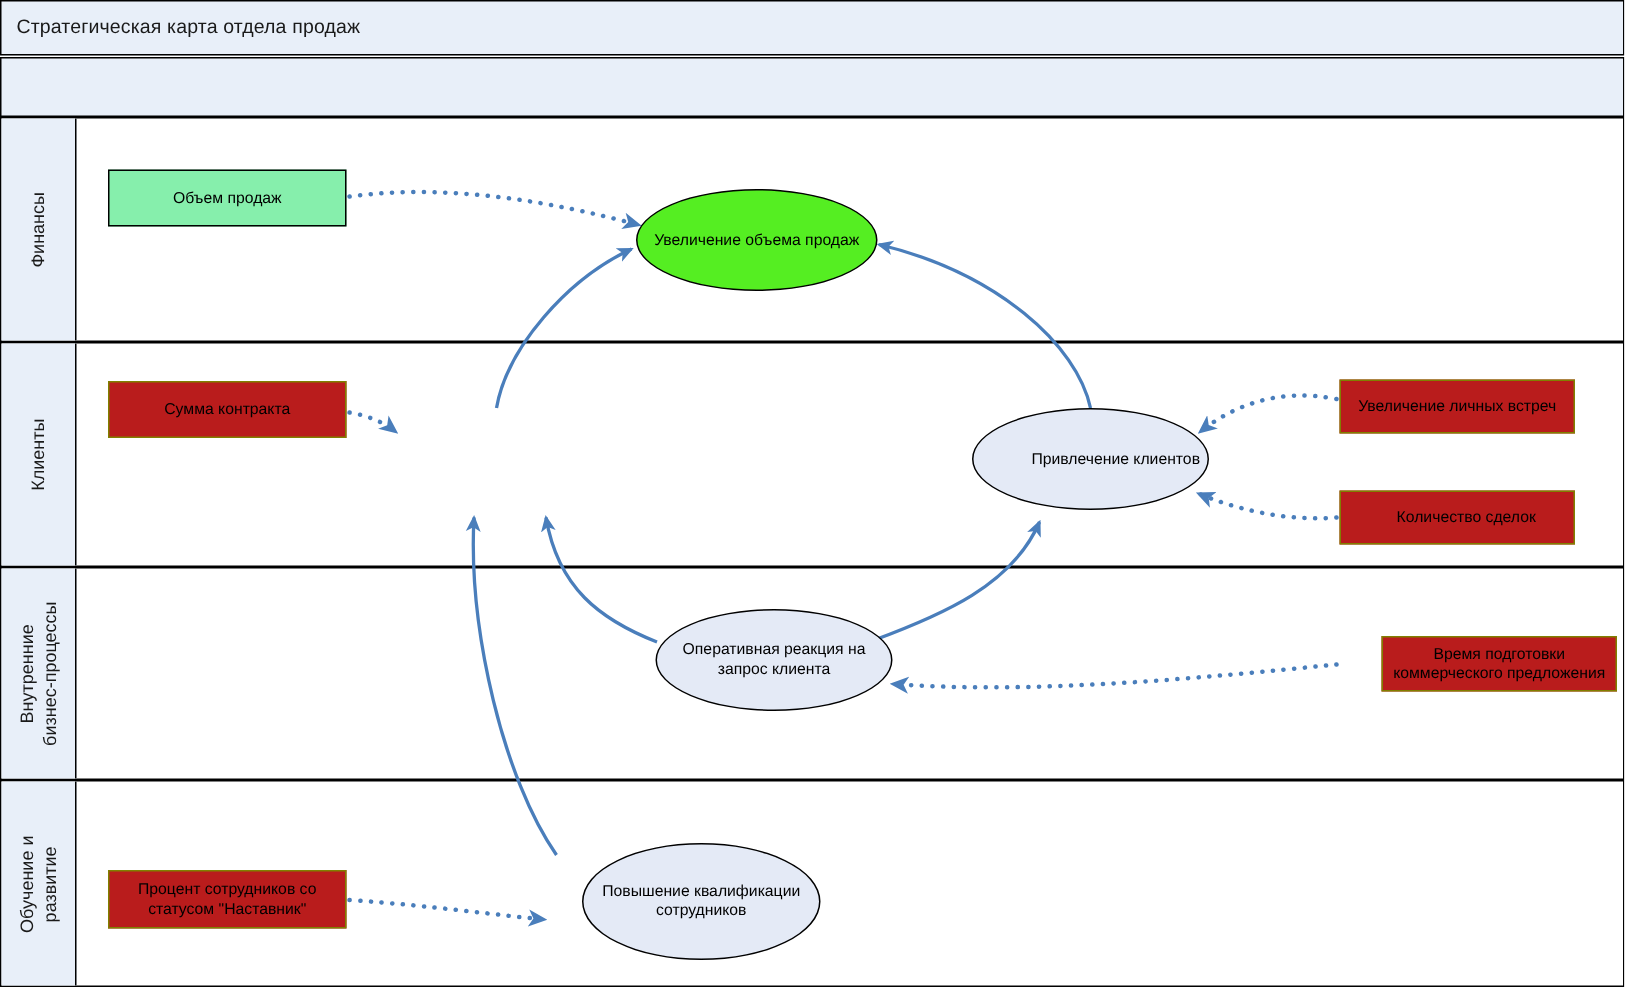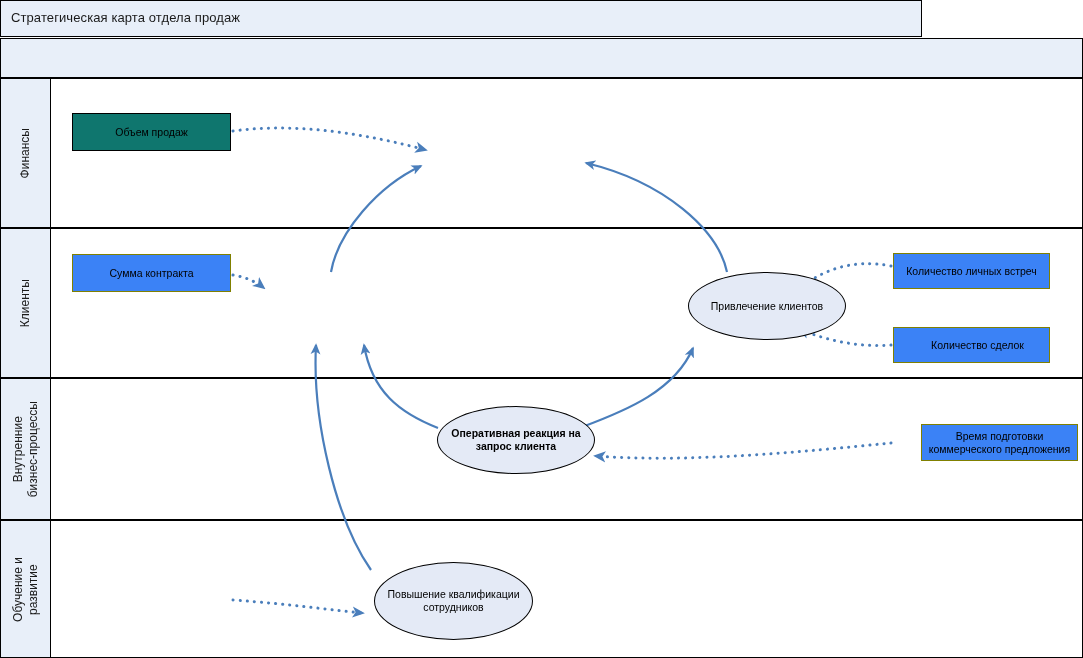--- a/index.html
+++ b/index.html
@@ -13,21 +13,21 @@
     width:1083px;
     height:658px;
     overflow:hidden;
     background:#ffffff;
   }
 
   
   .title-band{
     position:absolute;
     left:0; top:0;
-    width:922px; height:37px;
+    width:1083px; height:37px;
     background:#E8EFF9;
     border:1px solid #000000;
     box-sizing:border-box;
   }
   .title-text{
     position:absolute;
     left:10px; top:9px;
     font-size:13px;
     color:#1a1a1a;
     letter-spacing:0.1px;
@@ -81,25 +81,25 @@
     align-items:center;
     justify-content:center;
     text-align:center;
     font-size:10.5px;
     line-height:13px;
     color:#000000;
     padding:2px 5px;
     z-index:6;
   }
   .measure{
-    background:#3b82f6;
+    background:#b91c1c;
     border:1px solid #808000;
   }
   .measure-green{
-    background:#0f766e;
+    background:#86efac;
     border:1px solid #000000;
   }
   .objective{
     background:#E4EAF6;
     border:1px solid #000000;
     border-radius:50%;
   }
   .objective-green{
     background:#55EE22;
     border:1px solid #000000;
@@ -199,39 +199,45 @@
 
   <div class="node measure-green" style="left:72px;top:113px;width:159px;height:38px;">
     <span>Объем продаж</span>
   </div>
 
   <div class="node measure" style="left:72px;top:254px;width:159px;height:38px;">
     <span>Сумма контракта</span>
   </div>
 
   <div class="node measure" style="left:893px;top:253px;width:157px;height:36px;">
-    <span>Количество личных встреч</span>
+    <span>Увеличение личных встреч</span>
   </div>
 
   <div class="node measure" style="left:893px;top:327px;width:157px;height:36px;padding-left:17px;">
     <span>Количество сделок</span>
   </div>
 
   <div class="node measure" style="left:893px;top:424px;width:157px;height:37px;margin-left:28px;">
     <span>Время подготовки коммерческого предложения</span>
   </div>
 
-
-
-
-  <div class="node objective" style="left:688px;top:272px;width:158px;height:68px;">
+  <div class="node measure" style="left:72px;top:580px;width:159px;height:39px;">
+    <span>Процент сотрудников со статусом "Наставник"</span>
+  </div>
+
+  <div class="node objective-green" style="left:424px;top:126px;width:161px;height:68px;">
+    <span>Увеличение объема продаж</span>
+  </div>
+
+
+  <div class="node objective" style="left:648px;top:272px;width:158px;height:68px;justify-content:flex-end;">
     <span>Привлечение клиентов</span>
   </div>
 
-  <div class="node objective" style="left:437px;top:406px;width:158px;height:68px;font-weight:bold;">
+  <div class="node objective" style="left:437px;top:406px;width:158px;height:68px;">
     <span>Оперативная реакция на запрос клиента</span>
   </div>
 
-  <div class="node objective" style="left:374px;top:562px;width:159px;height:78px;">
+  <div class="node objective" style="left:388px;top:562px;width:159px;height:78px;">
     <span>Повышение квалификации сотрудников</span>
   </div>
 
 </div>
 
 </body></html>

